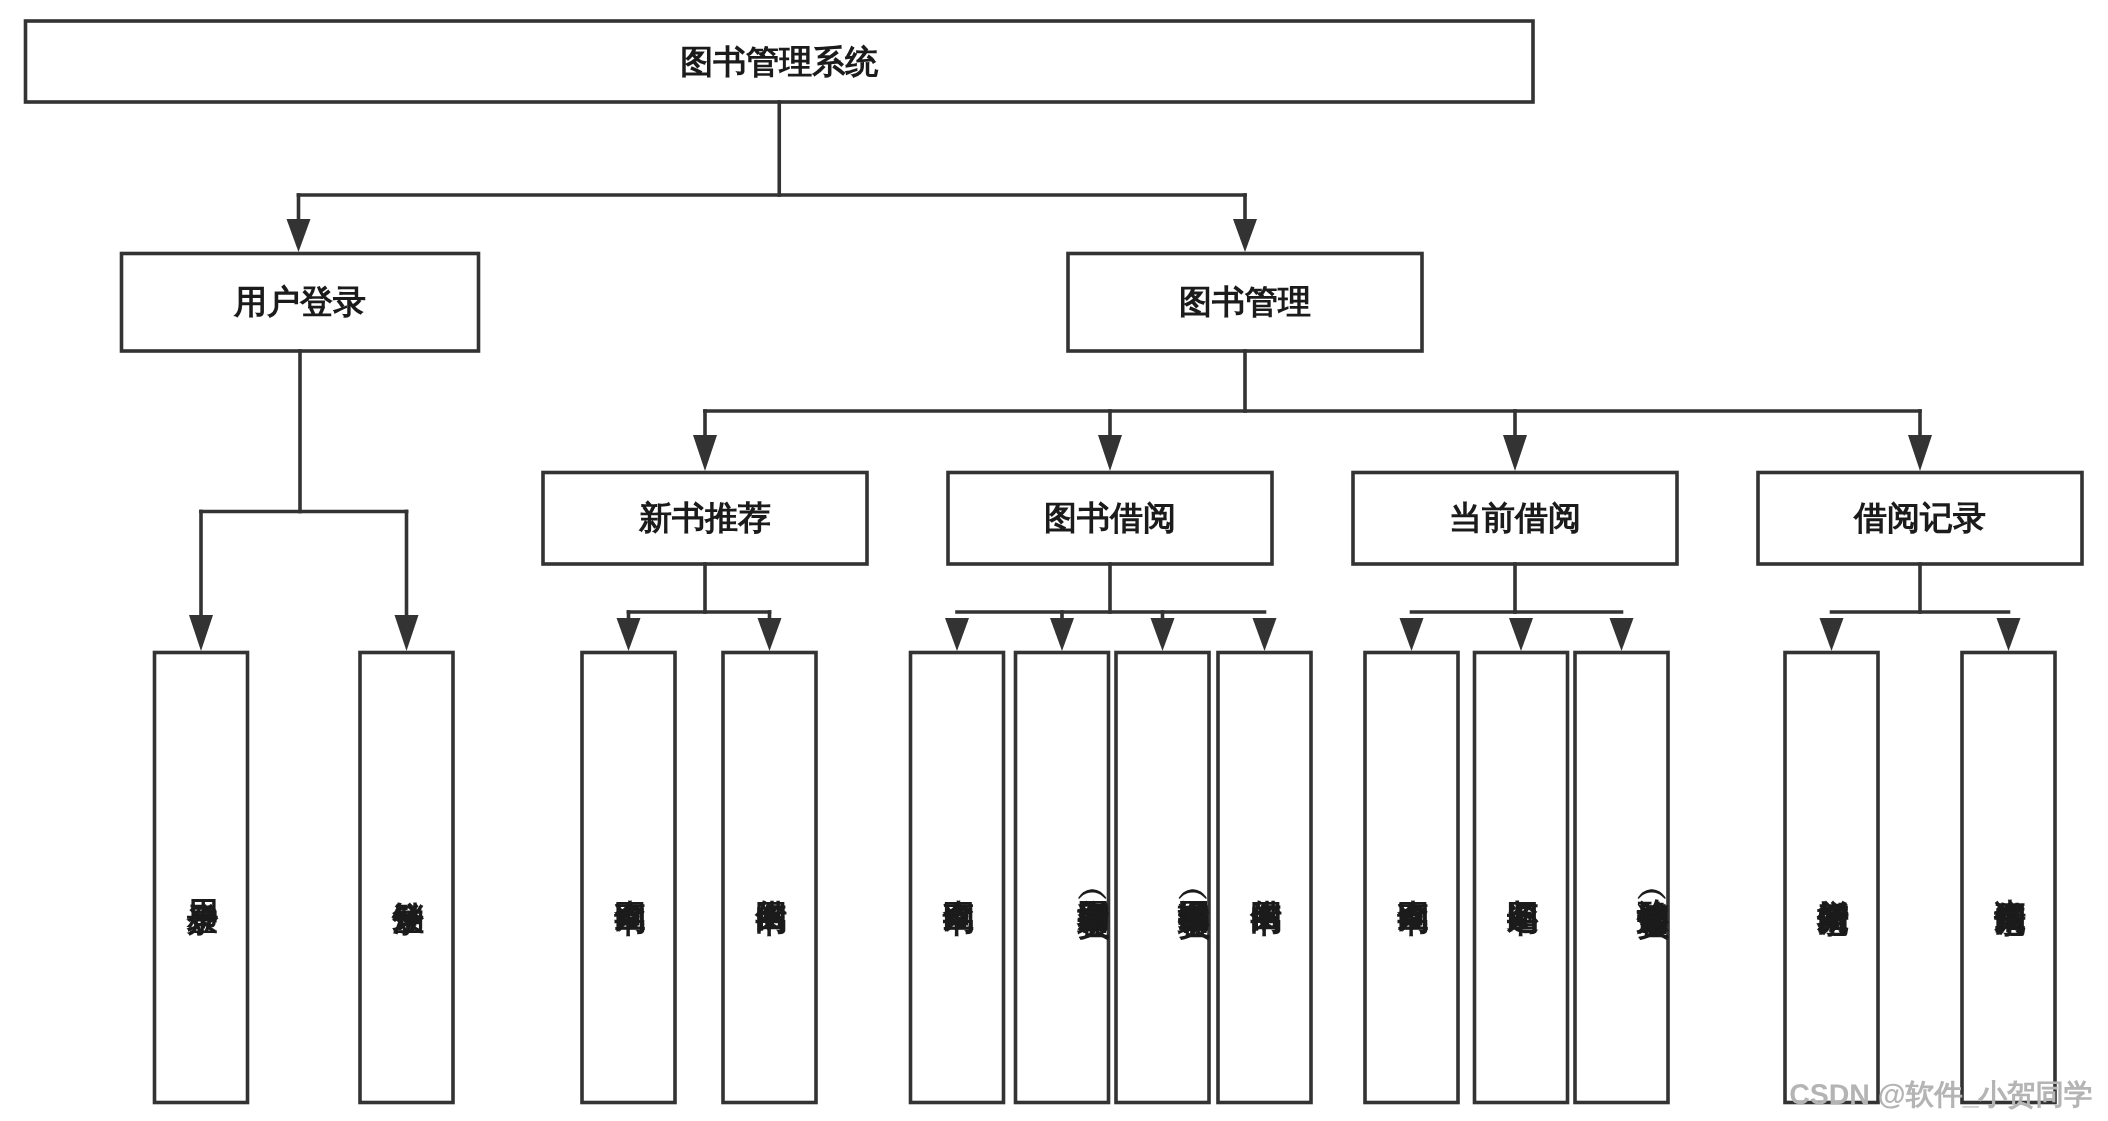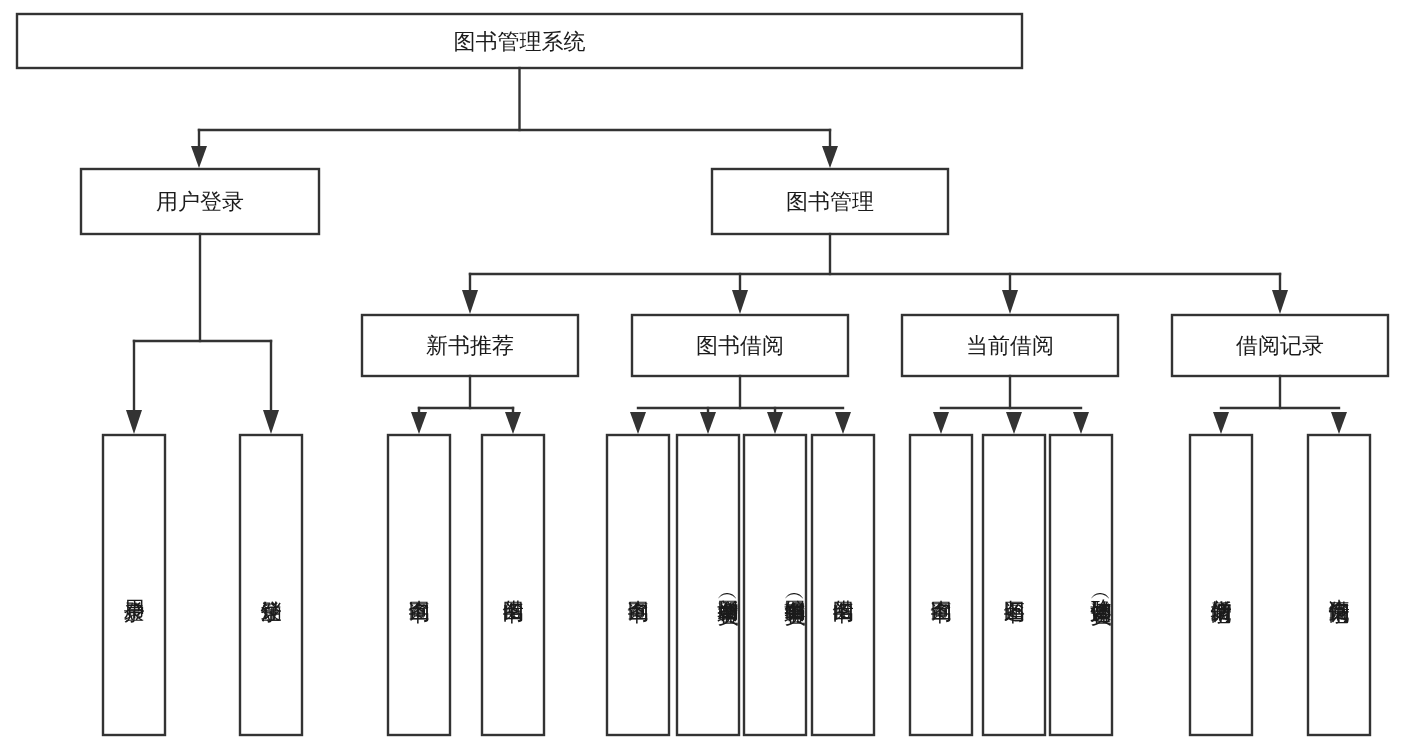--- a/index.html
+++ b/index.html
@@ -11,20 +11,21 @@
     width: 1405px;
     height: 747px;
     font-family: "Liberation Sans", "DejaVu Sans", sans-serif;
     overflow: hidden;
     position: relative;
   }
   #diagram-root {
     position: relative;
     width: 1405px;
     height: 747px;
+    font-weight: bold;
   }
   svg.flow {
     position: absolute;
     top: 0;
     left: 0;
     width: 1405px;
     height: 747px;
     display: block;
   }
   .node-box {
@@ -203,14 +204,15 @@
   <div class="leaf-label" style="left:607px;  top:435px; width:62px; height:300px;">查询图书</div>
   <div class="leaf-label" style="left:677px;  top:441px; width:62px; height:290px; align-items:flex-start;">新增图书（管理员）</div>
   <div class="leaf-label" style="left:744px;  top:441px; width:62px; height:290px; align-items:flex-start;">编辑图书（管理员）</div>
   <div class="leaf-label" style="left:812px;  top:435px; width:62px; height:300px;">借阅图书</div>
   <div class="leaf-label" style="left:910px;  top:435px; width:62px; height:300px;">查询图书</div>
   <div class="leaf-label" style="left:983px;  top:435px; width:62px; height:300px;">归还图书</div>
   <div class="leaf-label" style="left:1050px; top:441px; width:62px; height:290px; align-items:flex-start;">确认归还（管理员）</div>
   <div class="leaf-label" style="left:1190px; top:435px; width:62px; height:300px;">新增借阅记录</div>
   <div class="leaf-label" style="left:1308px; top:435px; width:62px; height:300px;">查询借阅记录</div>
 
+  <div class="watermark">CSDN @软件_小贺同学</div>
 
 </div>
 
 </body></html>

